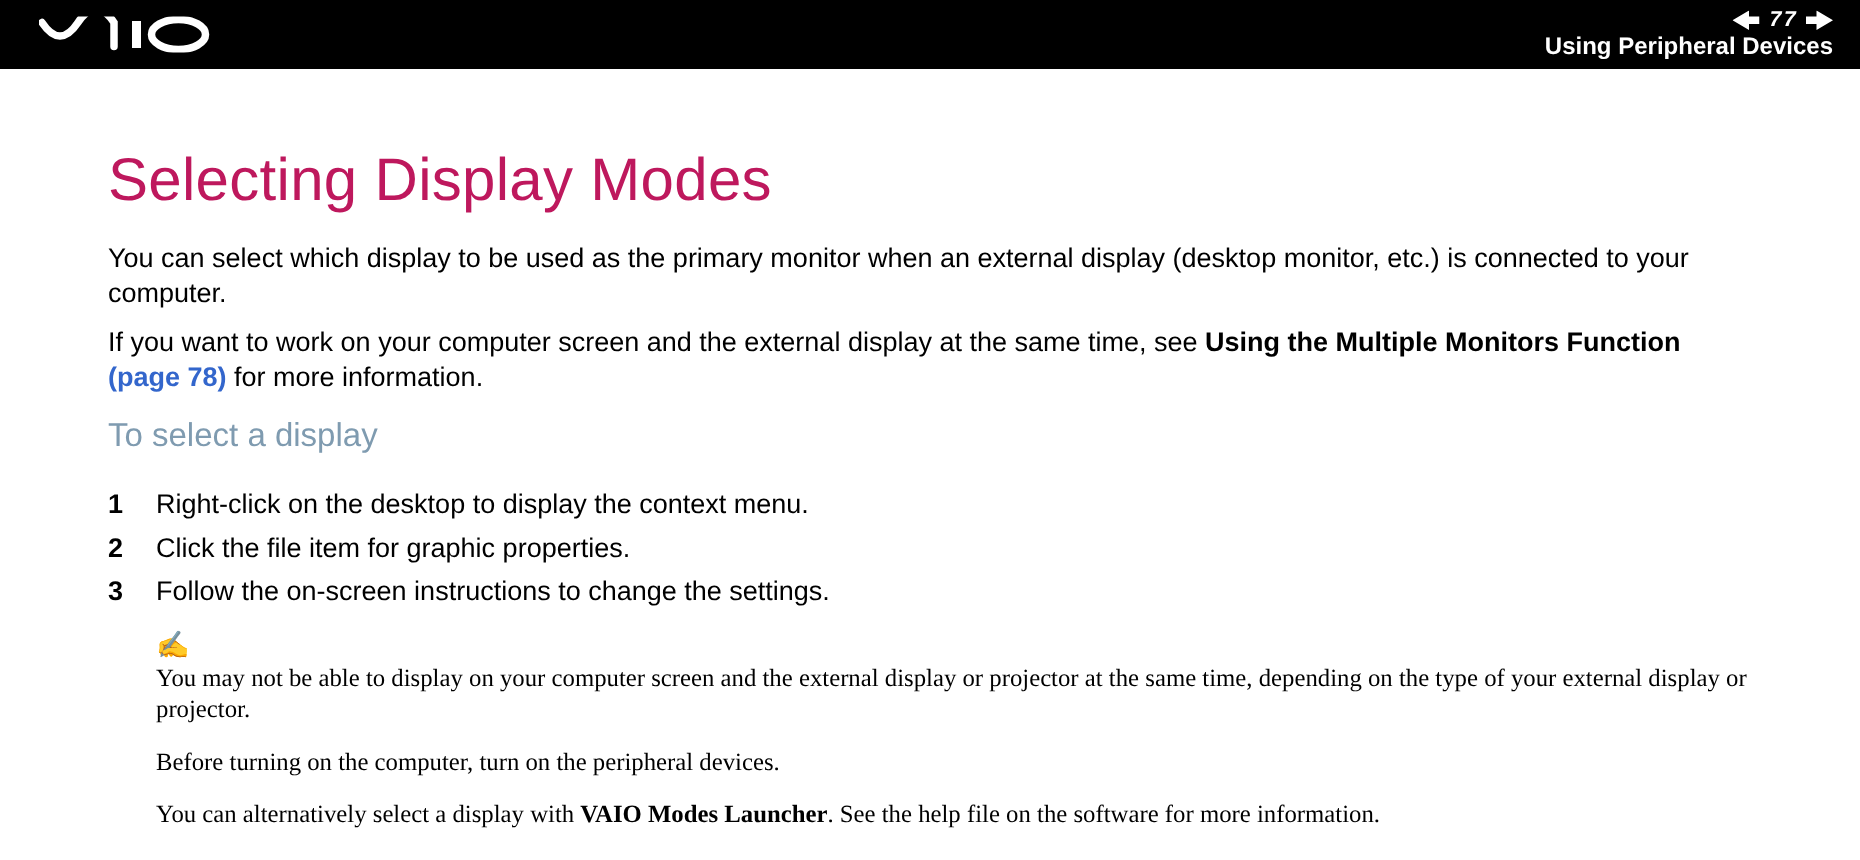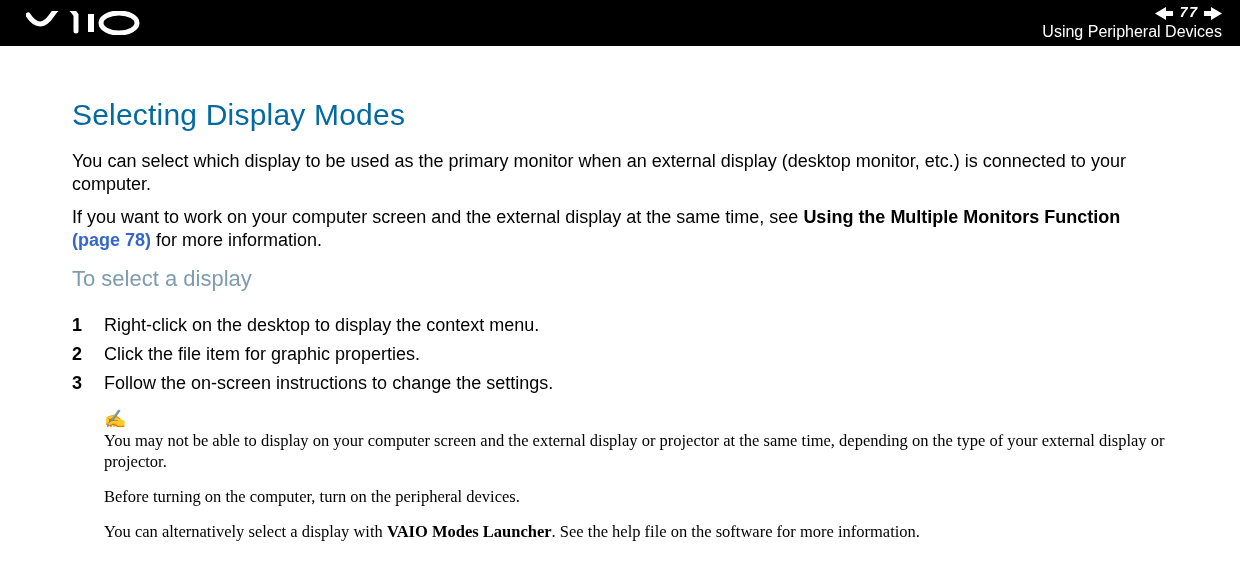--- a/index.html
+++ b/index.html
@@ -41,30 +41,30 @@
       margin-bottom: 1px;
     }
     .nav-arrows .pg {
       font-size: 15px;
       letter-spacing: 0.5px;
       font-family: Liberation Mono, monospace;
     }
     .arrow svg { display: block; }
     .section-label {
       font-size: 16px;
-      font-weight: normal;
+      font-weight: bold;
     }
     .content {
       padding: 52px 72px 0 72px;
       color: #000;
     }
     h1.title {
-      color: #0369a1;
+      color: #be185d;
       font-weight: 400;
-      font-size: 30px;
+      font-size: 40px;
       margin-bottom: 18px;
       letter-spacing: 0.2px;
     }
     p.body {
       font-size: 18px;
       line-height: 1.28;
       margin-bottom: 10px;
     }
     .bold { font-weight: bold; }
     .link { color: #3366cc; font-weight: bold; }

